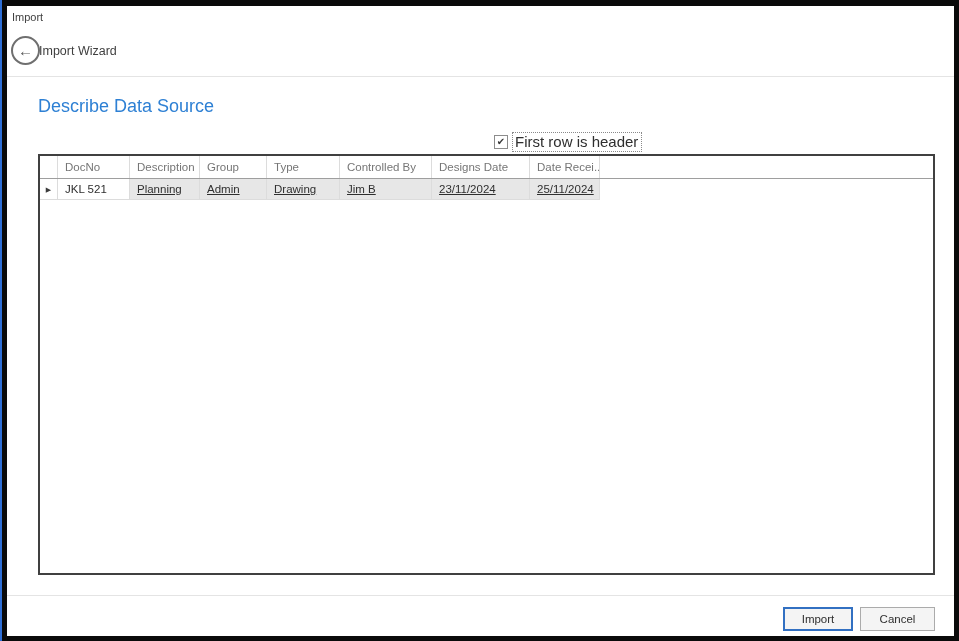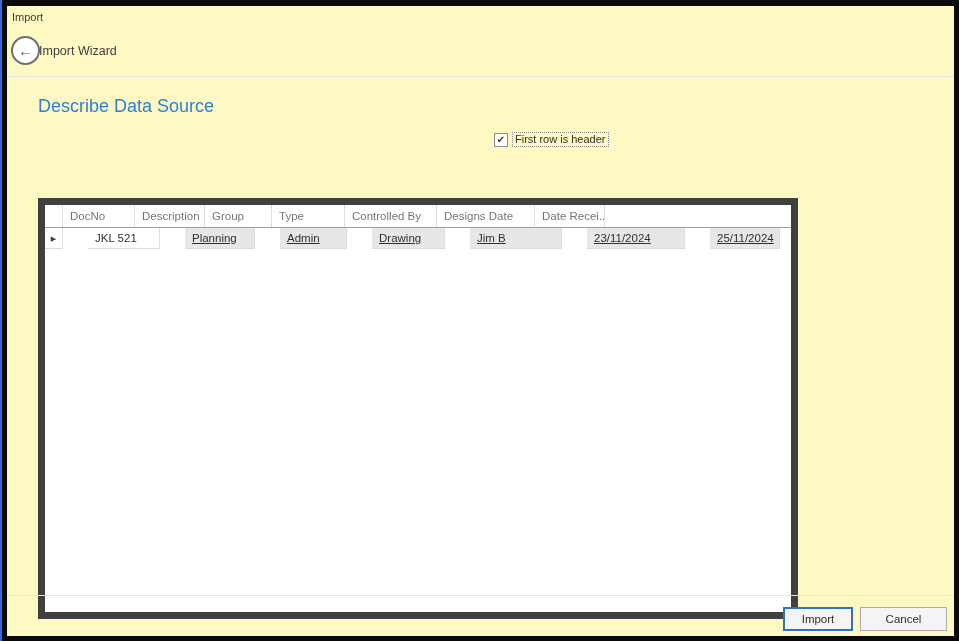--- a/index.html
+++ b/index.html
@@ -1,70 +1,70 @@
 <!DOCTYPE html>
 <html style="--heading-blue: #2e80d4; --primary-button-border: #3270c2; --selected-row-bg: #e7e7e7; --window-left-accent: #2f6fd6;"><head>
 <meta charset="utf-8">
 <style>
   html,body{margin:0;padding:0;background:#fff;}
   .window{
     position:relative;width:959px;height:641px;background:#0a0a0a;
     font-family:"Liberation Sans",sans-serif;overflow:hidden;
   }
   .blue-edge{position:absolute;left:0;top:0;width:2px;height:100%;background:var(--window-left-accent,#2f6fd6);}
-  .content{position:absolute;left:7px;top:6px;width:947px;height:630px;background:#fef9c3;overflow:hidden;}
+  .content{position:absolute;left:7px;top:6px;width:947px;height:630px;background:#ffffff;overflow:hidden;}
 
   .titlebar{position:absolute;left:5px;top:5px;font-size:11px;color:#3f3f3f;}
 
   .back-btn{
     position:absolute;left:4px;top:30px;width:25px;height:25px;
     border:2px solid #6f6f6f;border-radius:50%;background:#fff;
     display:flex;align-items:center;justify-content:center;cursor:pointer;
   }
   .back-btn .arrow{font-size:15px;color:#585858;line-height:1;margin-top:-1px;}
   .wizard-title{position:absolute;left:32px;top:38px;font-size:12.5px;color:#3f3f3f;}
 
   .divider{position:absolute;left:0;width:947px;height:1px;background:#e4e4e4;}
   .divider.top{top:70px;}
   .divider.bottom{top:589px;}
 
   .heading{position:absolute;left:31px;top:90px;font-size:18px;color:var(--heading-blue,#2e80d4);}
 
   .checkbox-group{position:absolute;left:487px;top:126px;display:flex;align-items:center;cursor:pointer;}
   .cb-box{width:12px;height:12px;border:1px solid #8c8c8c;background:#fff;display:flex;align-items:center;justify-content:center;margin-right:4px;flex:none;}
   .cb-check{font-size:10px;color:#3a3a3a;line-height:1;}
-  .cb-label{font-size:11px;color:#2e2e2e;border:1px dotted #8a8a8a;padding:0 3px 1px 2px;}
+  .cb-label{font-size:15px;color:#2e2e2e;border:1px dotted #8a8a8a;padding:0 3px 1px 2px;}
 
   .panel{
-    position:absolute;left:31px;top:148px;width:760px;height:421px;
-    border:7px solid #404040;background:#fff;box-sizing:border-box;overflow:hidden;margin-top:44px;
+    position:absolute;left:31px;top:148px;width:897px;height:421px;
+    border:2px solid #404040;background:#fff;box-sizing:border-box;overflow:hidden;
   }
 
   .grid-head{display:flex;height:22px;border-bottom:1px solid #9e9e9e;align-items:stretch;}
   .cell{
     box-sizing:border-box;border-right:1px solid #dcdcdc;padding:0 2px 0 7px;
     display:flex;align-items:center;font-size:11.5px;color:#2f2f2f;
     overflow:hidden;white-space:nowrap;flex:none;
   }
   .grid-head .cell{color:#767676;}
   .head-fill{flex:1;border-right:none;}
   .sel-cell{width:18px;padding:0;justify-content:center;}
   .c0{width:72px}.c1{width:70px}.c2{width:67px}.c3{width:73px}.c4{width:92px}.c5{width:98px}.c6{width:70px}
-  .grid-row{display:flex;height:21px;gap:25px;}
+  .grid-row{display:flex;height:21px;}
   .grid-row .cell{border-bottom:1px solid #dcdcdc;}
   .grid-row.selected .cell.hl{background:var(--selected-row-bg,#e7e7e7);text-decoration:underline;}
   .row-pointer{font-size:7px;color:#3c3c3c;line-height:1;}
 
   .btn{
     position:absolute;top:601px;height:24px;background:#f4f4f4;border:1px solid #ababab;
     font-family:"Liberation Sans",sans-serif;font-size:11.5px;color:#2e2e2e;cursor:pointer;
     box-sizing:border-box;padding:0;
   }
   .btn.primary{left:776px;width:70px;border:2px solid var(--primary-button-border,#3270c2);}
-  .btn.cancel{left:853px;width:87px;}
+  .btn.cancel{left:853px;width:75px;}
 </style>
 </head>
 <body>
 
 <div class="window">
   <div class="blue-edge"></div>
   <div class="content">
 
     <div class="titlebar">Import</div>
 

